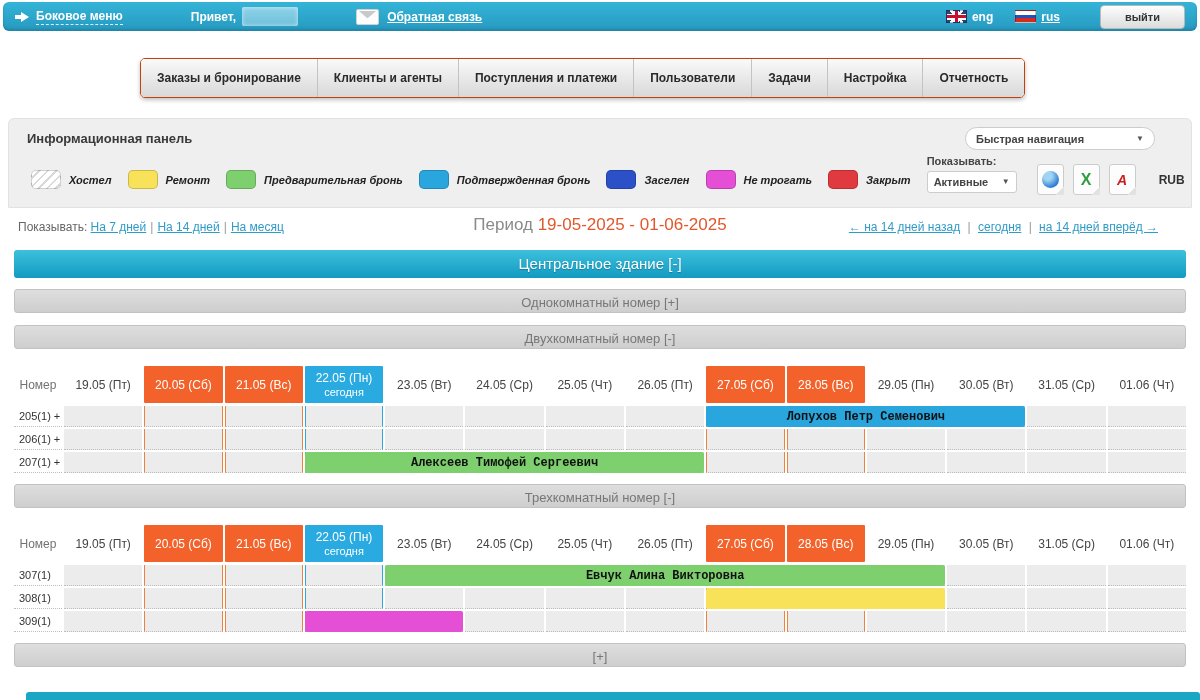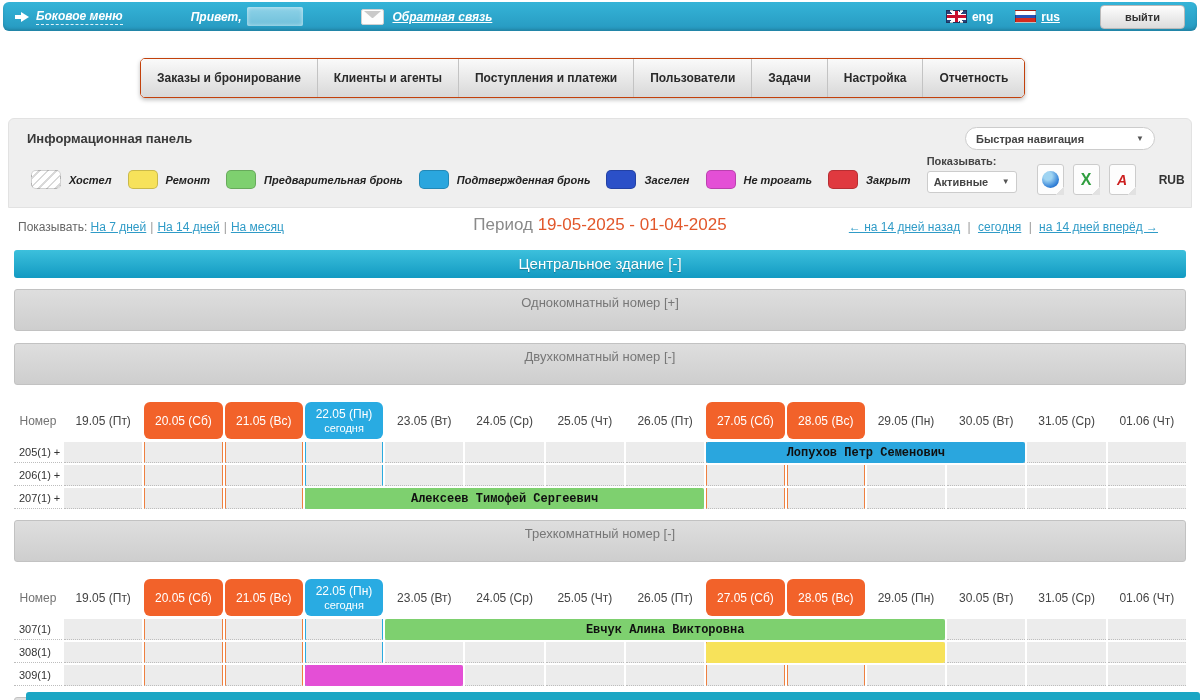--- a/index.html
+++ b/index.html
@@ -3,21 +3,21 @@
 <meta charset="utf-8">
 <style>
   * { box-sizing: border-box; margin: 0; padding: 0; }
   html,body { width:1200px; height:700px; background:#fff; overflow:hidden;
     font-family:"Liberation Sans", sans-serif; }
 
   
   .topbar { position:relative; margin:2px 3px 0; height:29px; border-radius:6px;
     background:linear-gradient(#35b4d8,#2699c0); display:flex; align-items:center;
     padding:0 12px; color:#fff; box-shadow:inset 0 -2px 3px rgba(0,0,0,.15); }
-  .tb-item { display:flex; align-items:center; font-size:12px; font-weight:bold;font-style:italic; }
+  .tb-item { display:flex; align-items:center; font-size:12px; font-weight:bold; }
   .menu-arrow { width:0; height:0; border-top:5px solid transparent; border-bottom:5px solid transparent;
     border-left:8px solid #fff; display:inline-block; }
   .menu-arrow-tail { width:6px; height:4px; background:#fff; display:inline-block; }
   .side-menu-label { margin-left:7px; border-bottom:1px dashed rgba(255,255,255,.85); padding-bottom:1px; cursor:pointer; }
   .greeting { margin-left:68px; }
   .censored { width:56px; height:19px; margin-left:6px; border-radius:2px;
     background:linear-gradient(#8ed2e8,#6fc0da); box-shadow:inset 0 0 4px rgba(255,255,255,.6); }
   .envelope { width:23px; height:16px; background:#fdfdfd; border-radius:2px; margin:0 8px 0 58px;
     position:relative; border:1px solid #d0d0d0; }
   .envelope:before { content:""; position:absolute; left:2px; right:2px; top:1px;
@@ -84,31 +84,31 @@
   .period-center { position:absolute; left:0; right:0; top:7px; text-align:center; font-size:17px; color:#8a8a8a; }
   .period-value { color:#e2572b; }
   .period-right { position:absolute; right:34px; top:12px; font-size:12px; color:#999; }
   a.link { color:#2f9bc7; text-decoration:underline; cursor:pointer; }
   .sep { color:#999; margin:0 4px; }
 
   
   .building-bar { margin:0 14px; height:28px; line-height:28px; border-radius:3px; text-align:center;
     background:linear-gradient(#3cc0dc,#129ac2); color:#fff; font-size:15px; cursor:pointer;
     text-shadow:0 1px 1px rgba(0,0,0,.25); }
-  .section-bar { margin:11px 14px 12px; height:42px; line-height:25px; border:1px solid #c2c2c2; border-radius:3px;
+  .section-bar { margin:11px 14px 12px; height:24px; line-height:25px; border:1px solid #c2c2c2; border-radius:3px;
     background:linear-gradient(#dedede,#cecece); color:#777; font-size:13px; text-align:center; cursor:pointer; }
 
   
   .grid { margin:17px 14px 2px; }
   .grid-row { display:grid; grid-template-columns:48px repeat(14,1fr); column-gap:2px;
     height:21px; margin-bottom:2px; }
   .grid-row.header-row { height:37px; margin-bottom:3px; }
   .hcell { display:flex; flex-direction:column; justify-content:center; align-items:center;
     font-size:12px; color:#444; white-space:nowrap; }
-  .hcell.weekend, .hcell.today { color:#fff; border-radius:6px; }
+  .hcell.weekend, .hcell.today { color:#fff; border-radius:1px; }
   .hcell .sub { font-size:11px; margin-top:1px; }
   .cell { background:#ececec; border-bottom:1px dotted #bdbdbd; }
   .cell.weekend { border-left:1px solid #ee8040; border-right:1px solid #ee8040; }
   .cell.today { border-left:1px solid #2aabdf; border-right:1px solid #2aabdf; }
   .cell.label-cell { font-size:11px; color:#333; display:flex; align-items:center; padding-left:5px; border-bottom:1px dotted #bdbdbd; }
   .hcell.label-cell { font-size:12px; color:#737373; background:none; border:none; }
   .booking { position:relative; z-index:2; display:flex; align-items:center; justify-content:center;
     font-size:12px; font-weight:bold; color:#101010; border-radius:2px; cursor:pointer; white-space:nowrap; overflow:hidden;font-family:Liberation Mono, monospace; }
 
   .bottom-strip { position:absolute; bottom:0; left:26px; width:1174px; height:8px;
@@ -219,21 +219,21 @@
   </div>
 </div>
 
 
 <div class="period-row">
   <div class="period-left">
     <span>Показывать:</span>
    <a class="link">На 7 дней</a><span class="sep">|</span><a class="link">На 14 дней</a><span class="sep">|</span><a class="link">На месяц</a></div>
   <div class="period-center">
     <span>Период</span>
-    <span class="period-value">19-05-2025 - 01-04-2025</span>
+    <span class="period-value">19-05-2025 - 01-06-2025</span>
   </div>
   <div class="period-right">
     <a class="link">← на 14 дней назад</a>
     <span class="sep">|</span>
     <a class="link">сегодня</a>
     <span class="sep">|</span>
     <a class="link">на 14 дней вперёд →</a>
   </div>
 </div>
 

